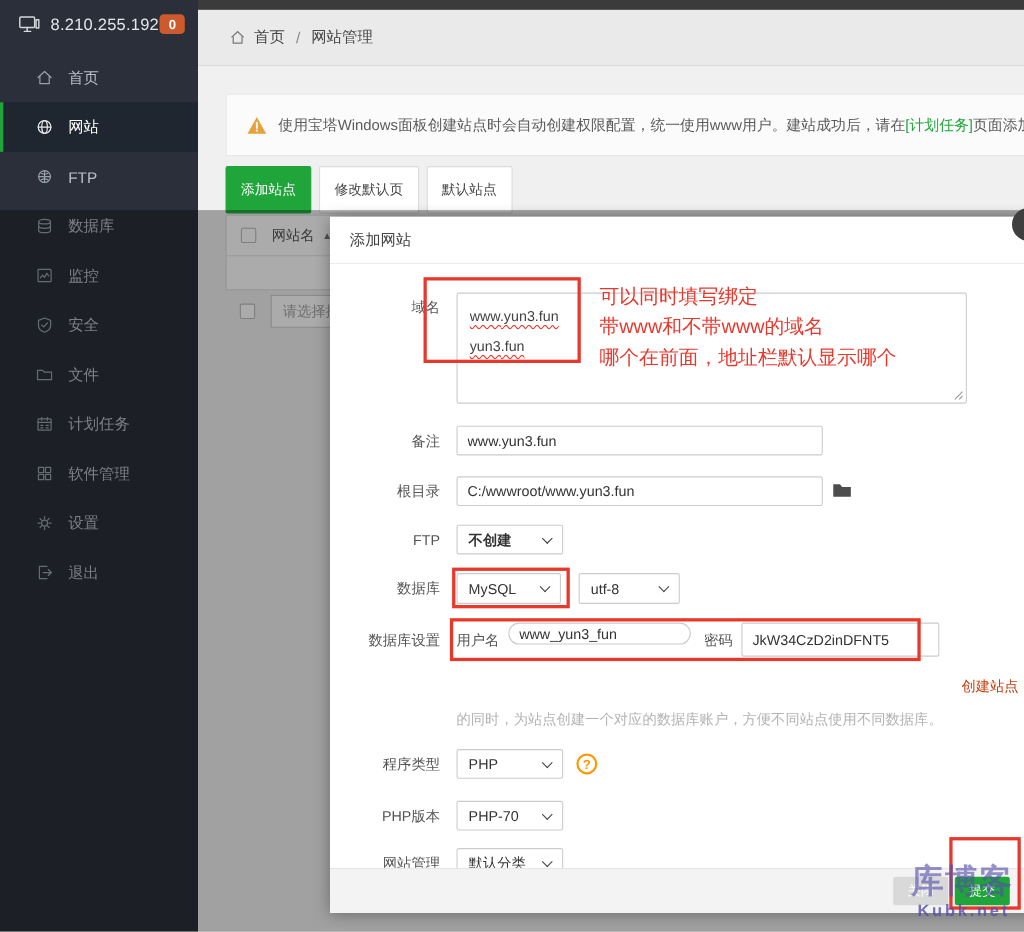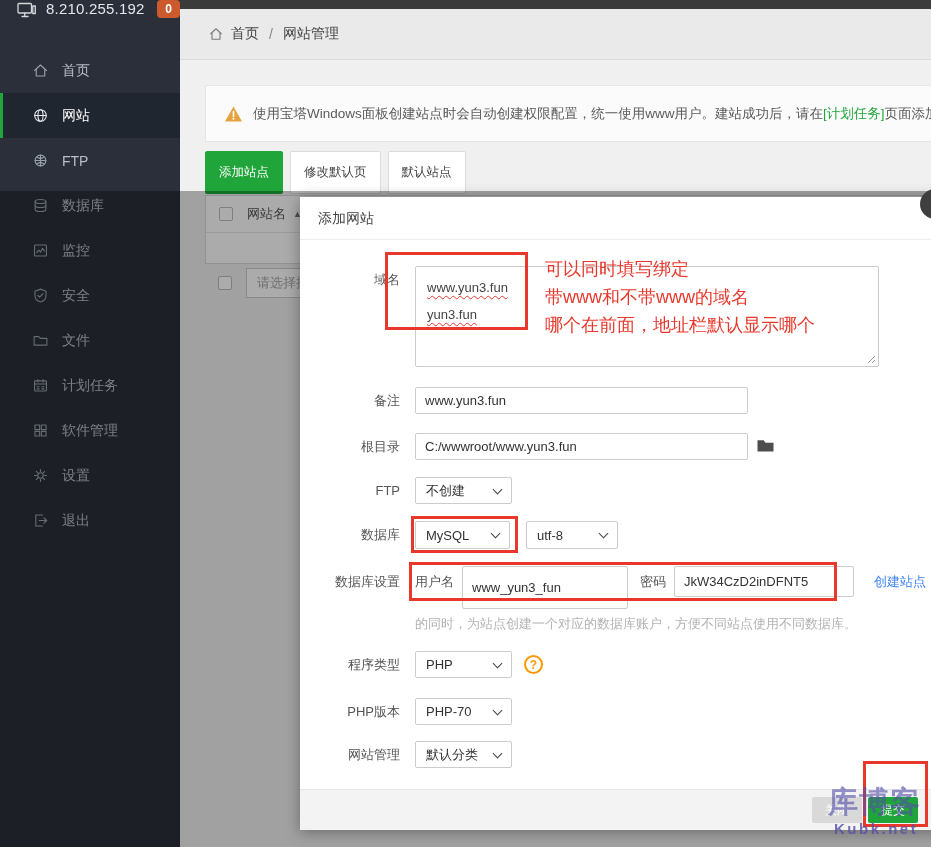--- a/index.html
+++ b/index.html
@@ -1,21 +1,21 @@
 <!DOCTYPE html>
 <html><head>
 <meta charset="utf-8">
 <style>
   html,body{margin:0;padding:0;background:#888;}
   *{box-sizing:border-box;font-family:"Liberation Sans","DejaVu Sans",sans-serif;}
   .screen{position:relative;width:931px;height:847px;overflow:hidden;background:#f0f0f0;}
 
   
   .sidebar{position:absolute;left:0;top:0;width:180px;height:847px;background:#2a2f39;z-index:2;}
-  .side-head{display:flex;align-items:flex-start;height:44px;padding:0 0 0 16px;color:#e3e6ea;}
+  .side-head{display:flex;align-items:center;height:44px;padding:0 12px 0 16px;color:#e3e6ea;}
   .side-head .ip{font-size:15px;margin-left:9px;letter-spacing:.2px;}
   .badge{margin-left:auto;background:#cd5a2d;color:#fff;font-size:12px;font-weight:bold;
          padding:2px 8px;border-radius:4px;line-height:14px;}
   .menu{margin-top:4px;}
   .menu-item{display:flex;align-items:center;height:45px;padding-left:29px;color:#b9bfc7;
              font-size:14px;cursor:pointer;border-left:3px solid transparent;}
   .menu-item svg{margin-right:13px;flex:0 0 auto;}
   .menu-item.active{background:#20262f;border-left-color:#20a53a;color:#fff;}
   .icon-stroke{stroke:#99a1ac;fill:none;stroke-width:1.3;stroke-linecap:round;stroke-linejoin:round;}
   .menu-item.active .icon-stroke{stroke:#e8eaee;}
@@ -77,21 +77,21 @@
   .select .chev{position:absolute;right:10px;top:8px;width:7px;height:7px;
                 border-right:1.6px solid #444;border-bottom:1.6px solid #444;transform:rotate(45deg);}
   .domain-area{position:relative;width:464px;height:101px;border:1px solid #ccc;border-radius:2px;
                background:#fff;padding:7px 11px;font-size:13px;color:#444;line-height:27px;}
   .wavy{text-decoration:underline;text-decoration-style:wavy;text-decoration-color:#e33b33;
         text-decoration-thickness:1px;text-underline-offset:3px;display:table;}
   .resize-corner{position:absolute;right:2px;bottom:2px;}
   .note-red{position:absolute;left:245px;top:58px;z-index:20;color:#e8382c;font-size:18px;
             line-height:28px;white-space:nowrap;}
   .inline-lab{font-size:13px;color:#555;line-height:31px;margin-right:8px;}
-  .help-gray{font-size:13px;color:#3b82f6;}
+  .help-gray{font-size:13px;color:#c2410c;margin-top:42px;}
   .help-line2{margin-top:6px;font-size:13px;color:#b3b3b3;line-height:17px;white-space:nowrap;}
   .help-circle{width:19px;height:19px;border:2px solid #ff9800;border-radius:50%;color:#ff9800;
                font-size:12px;font-weight:bold;text-align:center;line-height:16px;margin-left:12px;
                margin-top:4px;cursor:pointer;}
   .folder-btn{margin-left:8px;margin-top:4px;cursor:pointer;}
 
   .modal-foot{position:absolute;left:0;bottom:0;width:100%;height:41px;background:#f3f3f3;
               border-top:1px solid #e6e6e6;display:flex;align-items:center;justify-content:flex-end;
               padding-right:26px;gap:6px;}
   .fbtn{height:26px;padding:0 13px;font-size:12px;border:none;border-radius:2px;color:#fff;cursor:pointer;}
@@ -320,21 +320,21 @@
       <div class="frow" style="margin-bottom:17px;">
         <div class="flabel">根目录</div>
         <input class="tinput w-main" value="C:/wwwroot/www.yun3.fun" style="">
         <svg class="folder-btn" width="19" height="16" viewBox="0 0 20 17">
             <path d="M1.5 3.5 H8 L10 6 H18.5 V15.5 H1.5 Z" fill="#4d4d4d"></path>
           </svg>
       </div>
 
       <div class="frow" style="margin-bottom:17px;">
         <div class="flabel">FTP</div>
-        <div class="select" style="width:97px;">
+        <div class="select" style="width:97px;font-weight:bold;">
           <span>不创建</span>
           <span class="chev"></span>
         </div>
       </div>
 
       <div class="frow" style="margin-bottom:17px;">
         <div class="flabel">数据库</div>
         <div class="select" style="width:95px;height:28px;">
           <span>MySQL</span>
           <span class="chev"></span>
@@ -343,21 +343,21 @@
           <span>utf-8</span>
           <span class="chev"></span>
         </div>
       </div>
 
       <div class="frow" style="margin-bottom:19px;">
         <div class="flabel" style="line-height:31px;">数据库设置</div>
         <div>
           <div style="display:flex;align-items:flex-start;">
             <span class="inline-lab">用户名</span>
-            <input class="tinput" style="width: 166px; height: 43px;" value="www_yun3_fun">
+            <input class="tinput" style="width: 166px; height: 20px; border-radius: 15px;" value="www_yun3_fun">
             <span class="inline-lab" style="margin-left:12px;">密码</span>
             <input class="tinput" style="width: 180px; height: 31px;" value="JkW34CzD2inDFNT5">
             <span class="help-gray" style="margin-left:20px;line-height:31px;">创建站点</span>
           </div>
           <div class="help-line2">的同时，为站点创建一个对应的数据库账户，方便不同站点使用不同数据库。</div>
         </div>
       </div>
 
       <div class="frow" style="margin-bottom:20px;">
         <div class="flabel">程序类型</div>

